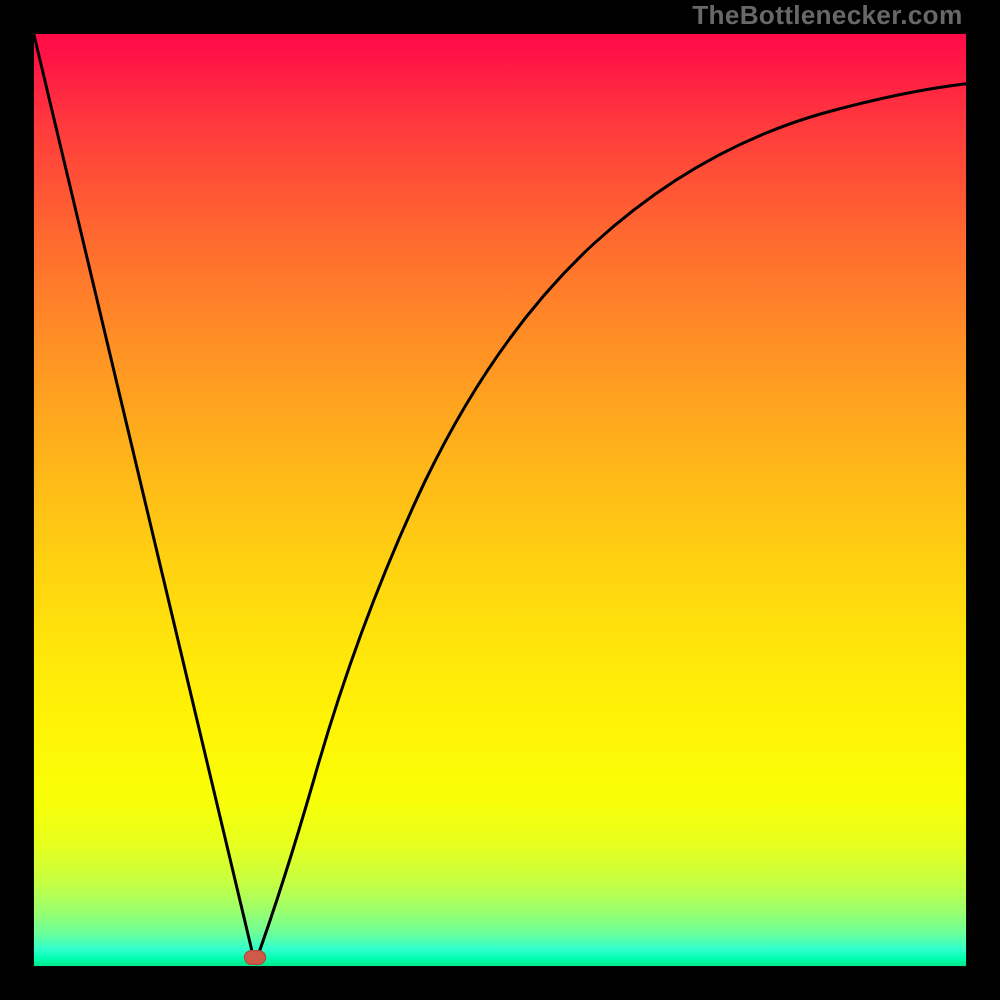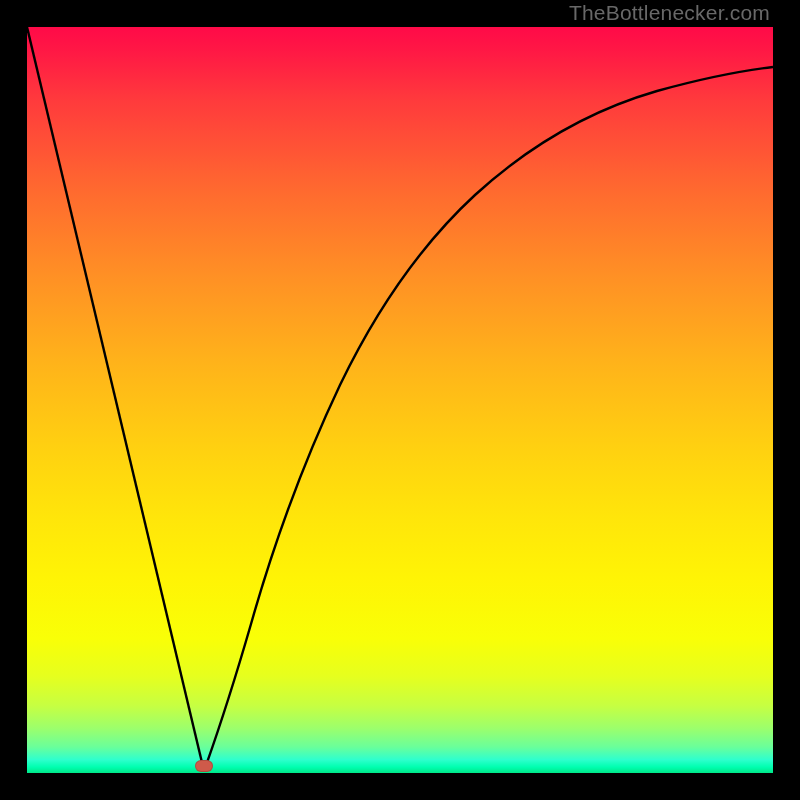--- a/index.html
+++ b/index.html
@@ -48,21 +48,21 @@
       #00ffb0 99.2%,
       #00e788 100%
     );
   }
   .watermark {
     position: absolute;
     top: 1px;
     right: 30px;
     color: #686868;
     font-size: 21px;
-    font-weight: 400;
+    font-weight: 700;
     letter-spacing: 0.2px;
     user-select: none;
   }
   svg.curve {
     position: absolute;
     inset: 0;
   }
   .marker {
     position: absolute;
     width: 18px;

